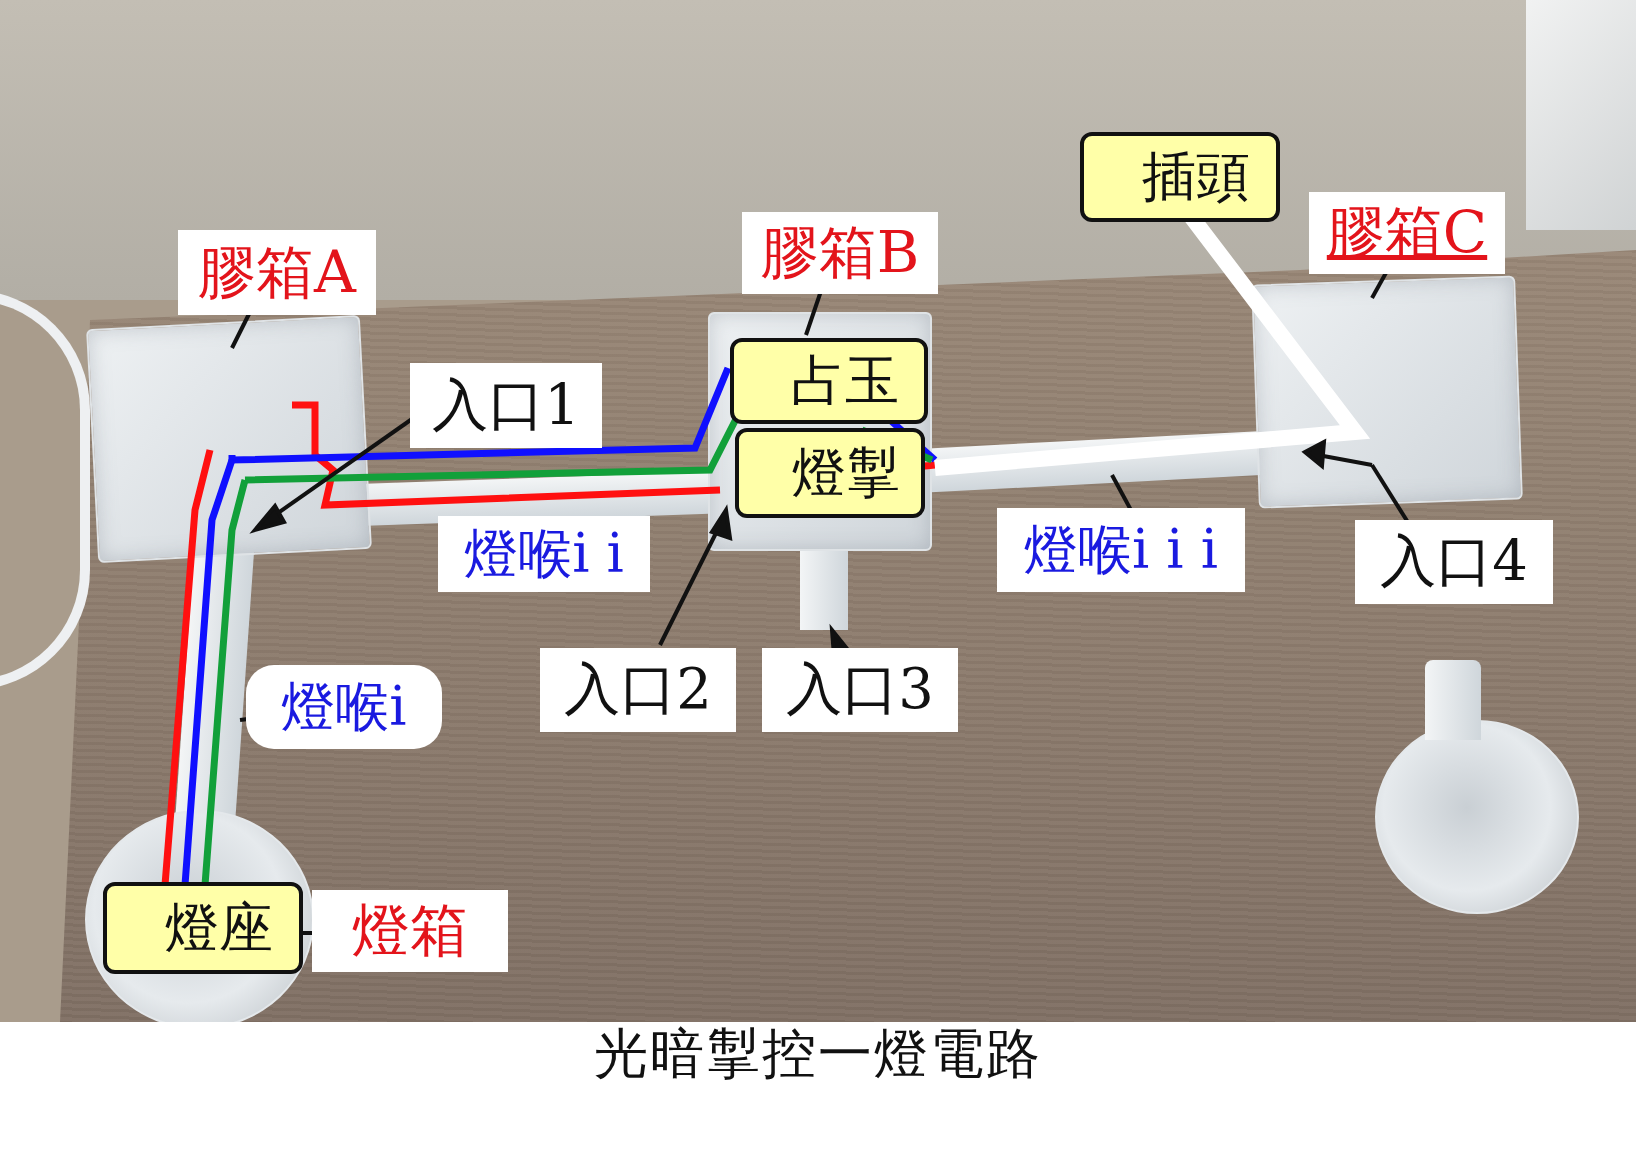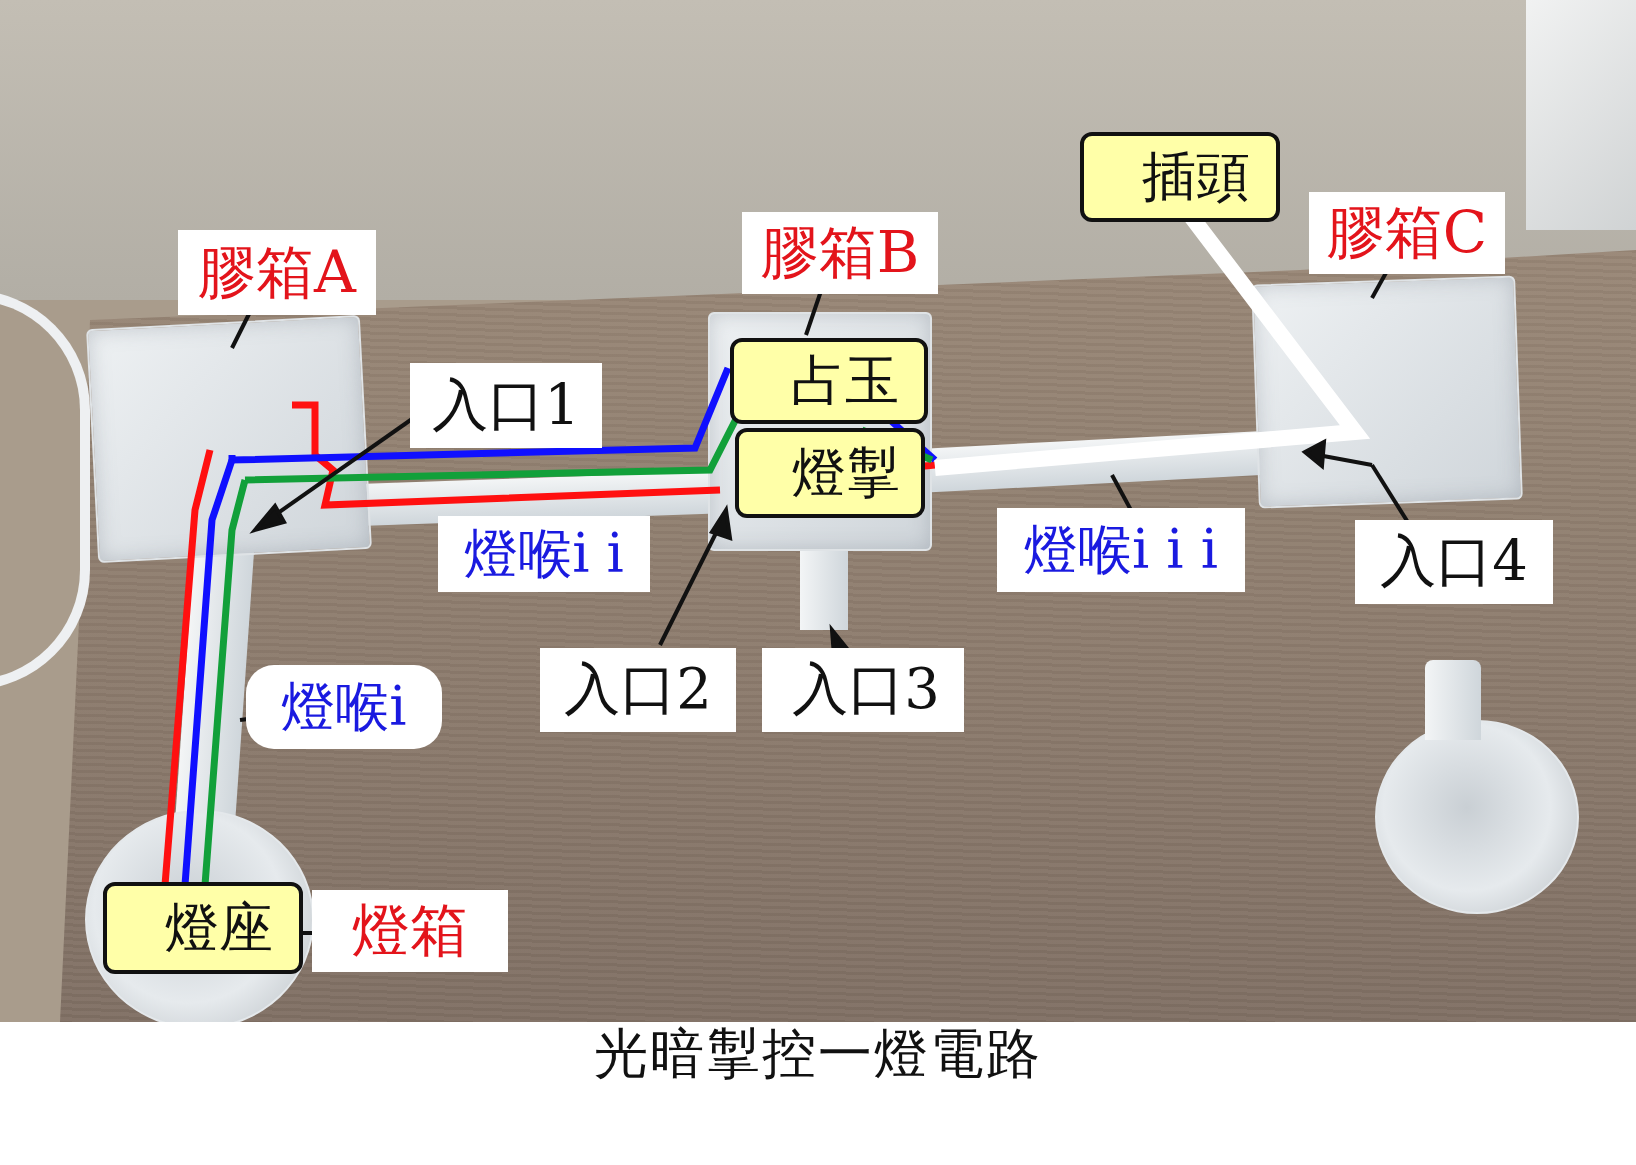--- a/index.html
+++ b/index.html
@@ -79,30 +79,30 @@
       <line x1="862" y1="672" x2="840" y2="645"></line>
       <polygon points="832,630 848,650 834,656"></polygon>
       <line x1="1424" y1="548" x2="1372" y2="465"></line>
       <line x1="1372" y1="465" x2="1318" y2="455"></line>
       <polygon points="1305,452 1324,442 1322,466"></polygon>
     </g>
   </svg>
 
   <div class="lbl red" style="left:178px;top:230px;width:198px;height:85px;font-size:58px;">膠箱A</div>
   <div class="lbl red" style="left:742px;top:212px;width:196px;height:82px;font-size:58px;">膠箱B</div>
-  <div class="lbl red" style="left:1309px;top:192px;width:196px;height:82px;font-size:58px;">膠箱C</div>
+  <div class="lbl red" style="left:1309px;top:192px;width:196px;height:82px;font-size:58px;text-decoration:underline;">膠箱C</div>
   <div class="lbl red" style="left:312px;top:890px;width:196px;height:82px;font-size:58px;">燈箱</div>
 
   <div class="lbl blue" style="left:246px;top:665px;width:196px;height:84px;font-size:54px;border-radius:28px;">燈喉i</div>
   <div class="lbl blue" style="left:438px;top:516px;width:212px;height:76px;font-size:54px;">燈喉i i</div>
   <div class="lbl blue" style="left:997px;top:508px;width:248px;height:84px;font-size:54px;">燈喉i i i</div>
 
   <div class="lbl black" style="left:410px;top:363px;width:192px;height:85px;font-size:56px;">入口1</div>
   <div class="lbl black" style="left:540px;top:648px;width:196px;height:84px;font-size:56px;">入口2</div>
-  <div class="lbl black" style="left:762px;top:648px;width:196px;height:84px;font-size:56px;padding-left:6px;">入口3</div>
+  <div class="lbl black" style="left:762px;top:648px;width:196px;height:84px;font-size:56px;">入口3</div>
   <div class="lbl black" style="left:1355px;top:520px;width:198px;height:84px;font-size:56px;">入口4</div>
 
   <div class="tag" style="left:730px;top:338px;width:158px;height:78px;font-size:54px;">占玉</div>
   <div class="tag" style="left:735px;top:428px;width:150px;height:82px;font-size:54px;">燈掣</div>
   <div class="tag" style="left:1080px;top:132px;width:160px;height:82px;font-size:54px;">插頭</div>
   <div class="tag" style="left:103px;top:882px;width:160px;height:84px;font-size:54px;">燈座</div>
 </div>
 
 <div class="caption">光暗掣控一燈電路</div>
 

